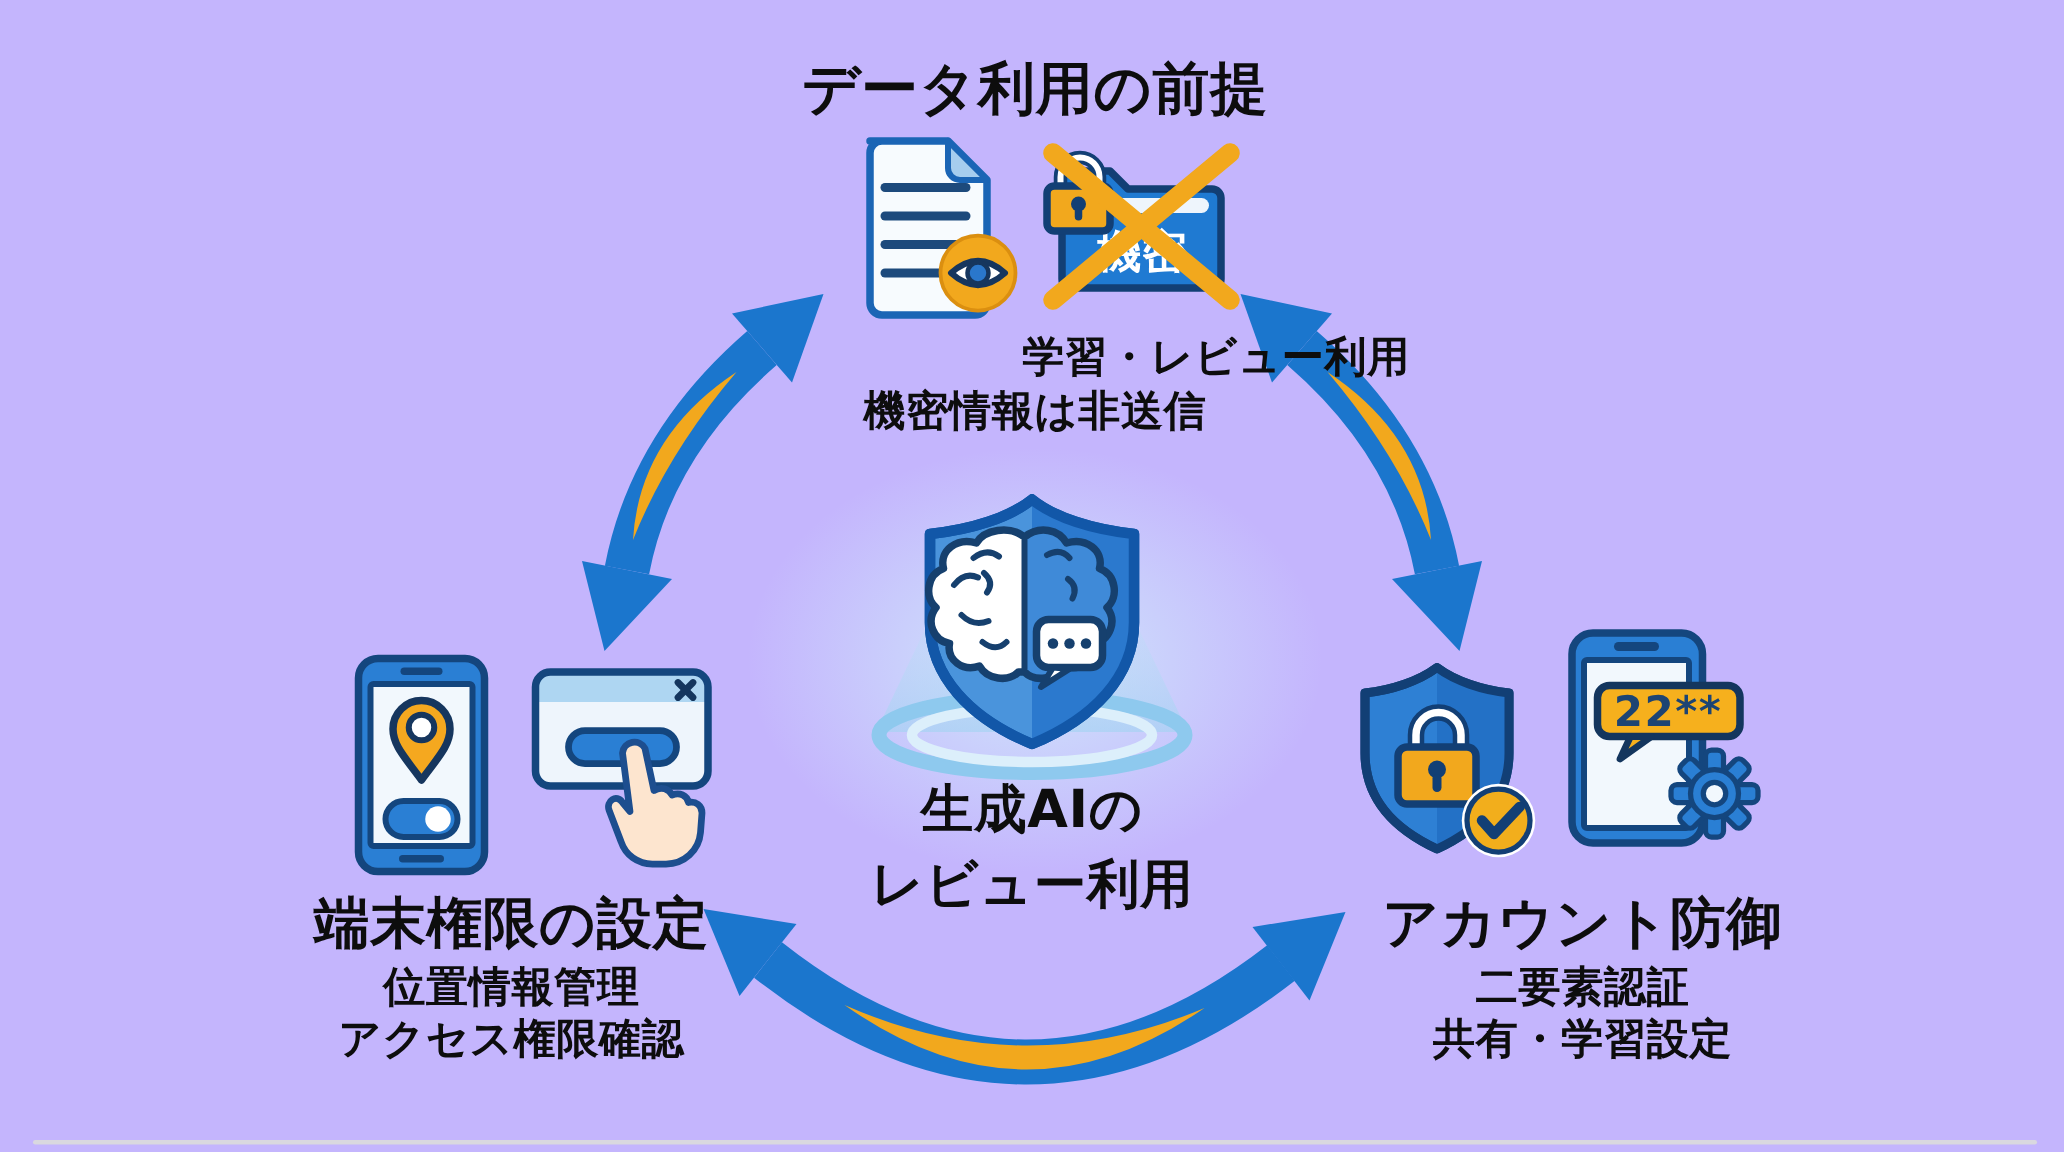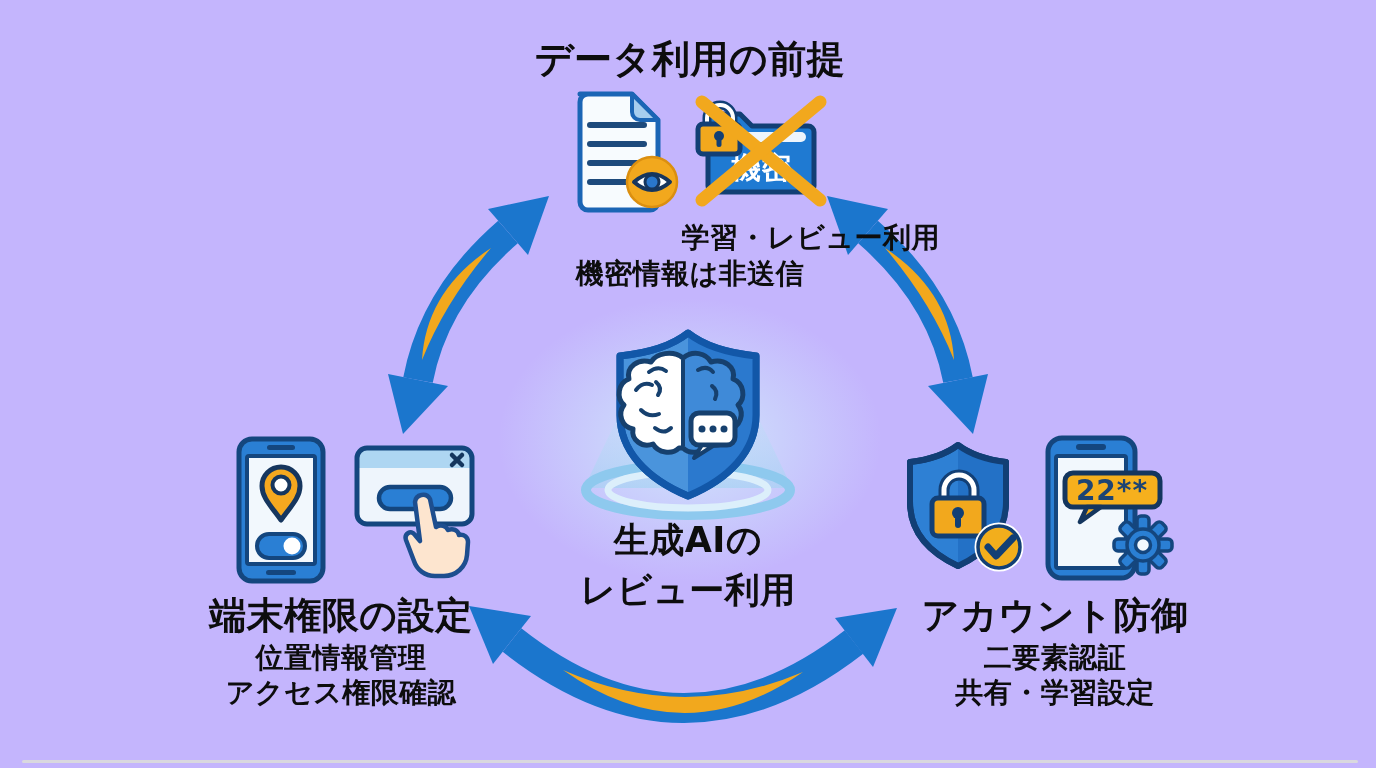--- a/index.html
+++ b/index.html
@@ -203,21 +203,21 @@
         <rect x="55" y="76" width="6" height="12" rx="3" fill="#123f75"></rect>
       </g>
       <g>
         <circle cx="99" cy="107" r="24.5" fill="#ffffff"></circle>
         <circle cx="99" cy="107" r="21" fill="#f2ae1c" stroke="#123f75" stroke-width="3.5"></circle>
         <path d="M88,107 l8,9 l17,-18" fill="none" stroke="#123f75" stroke-width="7" stroke-linecap="round" stroke-linejoin="round"></path>
       </g>
     </svg>
   </div>
 
-  <div class="icon" style="left:1040px; top:430px;">
+  <div class="icon" style="left:1040px; top:414px;">
     <svg width="136" height="152" viewBox="0 0 136 152">
       <rect x="8" y="8" width="87" height="140" rx="14" fill="#2a7fd4" stroke="#14467e" stroke-width="5"></rect>
       <rect x="36" y="14" width="30" height="6" rx="3" fill="#14467e"></rect>
       <rect x="16" y="26" width="70" height="112" rx="2" fill="#f2f8fd" stroke="#14467e" stroke-width="4"></rect>
       <g>
         <rect x="25" y="43" width="95" height="34" rx="8" fill="#f6b01d" stroke="#14365e" stroke-width="5"></rect>
         <path d="M47,77 l-7,15 l21,-15 z" fill="#f6b01d" stroke="#14365e" stroke-width="4.5" stroke-linejoin="round"></path>
         <text x="72" y="70" font-size="28" font-weight="700" fill="#1d4473" text-anchor="middle" letter-spacing="1">22**</text>
       </g>
       <g transform="translate(103,115)">

